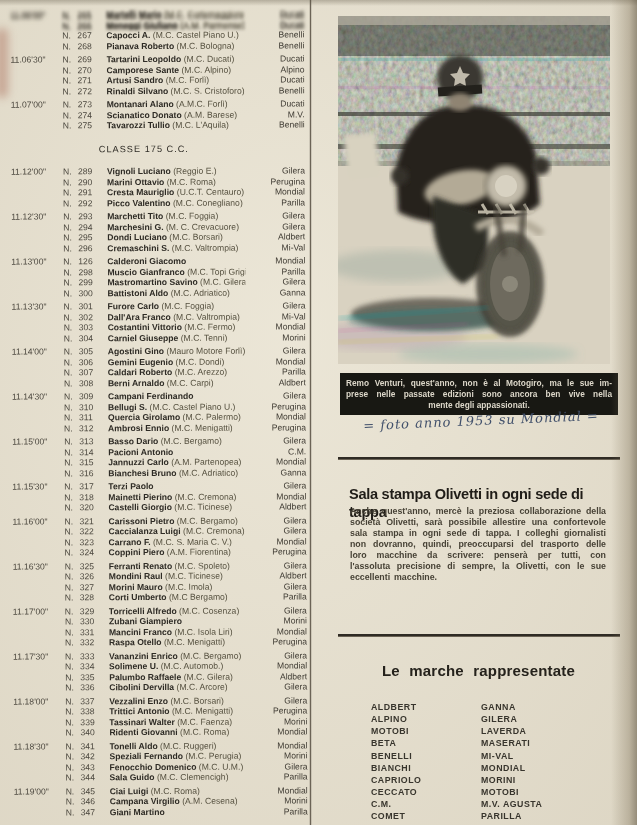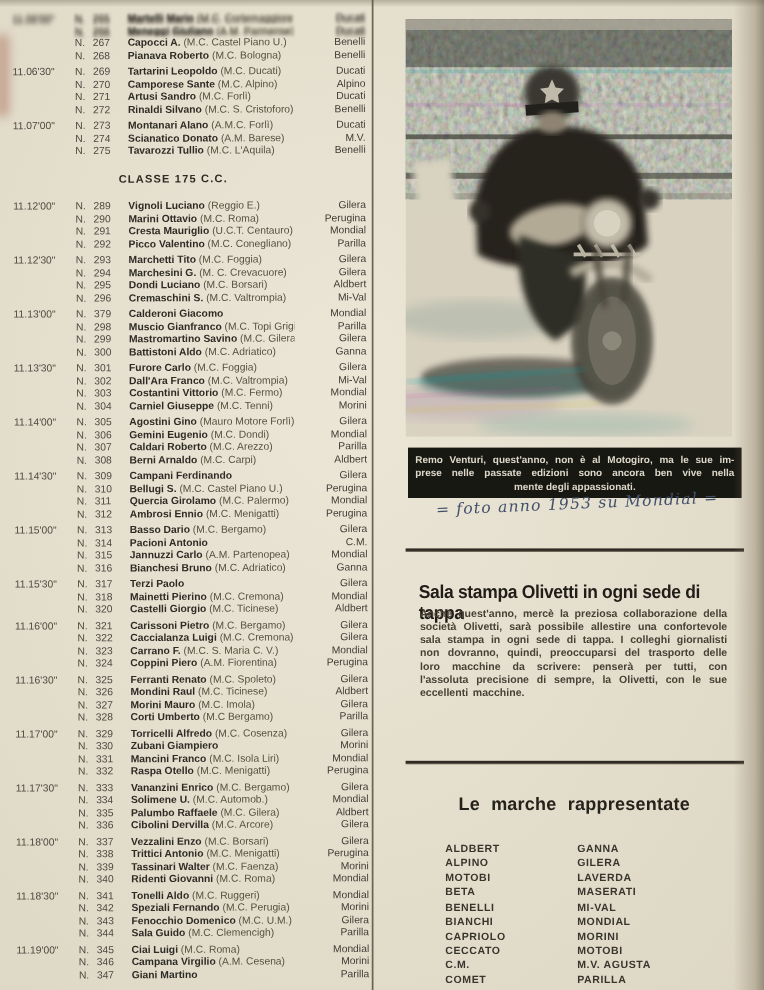--- a/index.html
+++ b/index.html
@@ -21,21 +21,21 @@
         transform:rotate(-0.25deg);}
   .group{margin-bottom:3px;}
   .row{display:flex;align-items:baseline;white-space:nowrap;}
   .c-time{width:52px;flex:0 0 52px;color:#4c483f;}
   .c-n{width:15px;flex:0 0 15px;color:#4c483f;}
   .c-num{width:29px;flex:0 0 29px;color:#4c483f;}
   .c-name{flex:1 1 auto;overflow:hidden;color:#4c483f;}
   .c-name b{font-weight:700;color:#2e2b25;}
   .club{color:#55503f;}
   .c-brand{flex:0 0 60px;width:60px;text-align:right;color:#3f3b33;}
-  .classe-heading{font-weight:700;color:#2e2b25;font-size:9.2px;letter-spacing:1px;
+  .classe-heading{font-weight:400;color:#2e2b25;font-size:9.2px;letter-spacing:1px;
         padding-left:88px;margin:13px 0 12px 0;}
   .blur-row{filter:blur(1.4px);text-shadow:0 2.5px 1px rgba(60,54,44,0.85);}
 
   
   .right-col{position:absolute;left:338px;top:0;width:284px;height:825px;}
   .photo{position:absolute;left:0;top:16px;width:272px;height:348px;display:block;}
   .caption{position:absolute;left:2px;top:373px;width:266px;background:#181813;color:#ddd8ca;
         font-size:8.3px;font-weight:700;line-height:11px;padding:5px 6px 4px 6px;}
   .caption .jl{text-align:justify;text-align-last:justify;}
   .caption .cl{text-align:center;}
@@ -205,21 +205,21 @@
           <span class="c-n">N.</span>
           <span class="c-num">296</span>
           <span class="c-name"><b>Cremaschini S.</b> <span class="club">(M.C. Valtrompia)</span></span>
           <span class="c-brand">Mi-Val</span>
         </div>
       </div>
       <div class="group">
         <div class="row">
           <span class="c-time">11.13'00"</span>
           <span class="c-n">N.</span>
-          <span class="c-num">379</span>
+          <span class="c-num">126</span>
           <span class="c-name"><b>Calderoni Giacomo</b></span>
           <span class="c-brand">Mondial</span>
         </div>
         <div class="row">
           <span class="c-time"></span>
           <span class="c-n">N.</span>
           <span class="c-num">298</span>
           <span class="c-name"><b>Muscio Gianfranco</b> <span class="club">(M.C. Topi Grigi)</span></span>
           <span class="c-brand">Parilla</span>
         </div>

